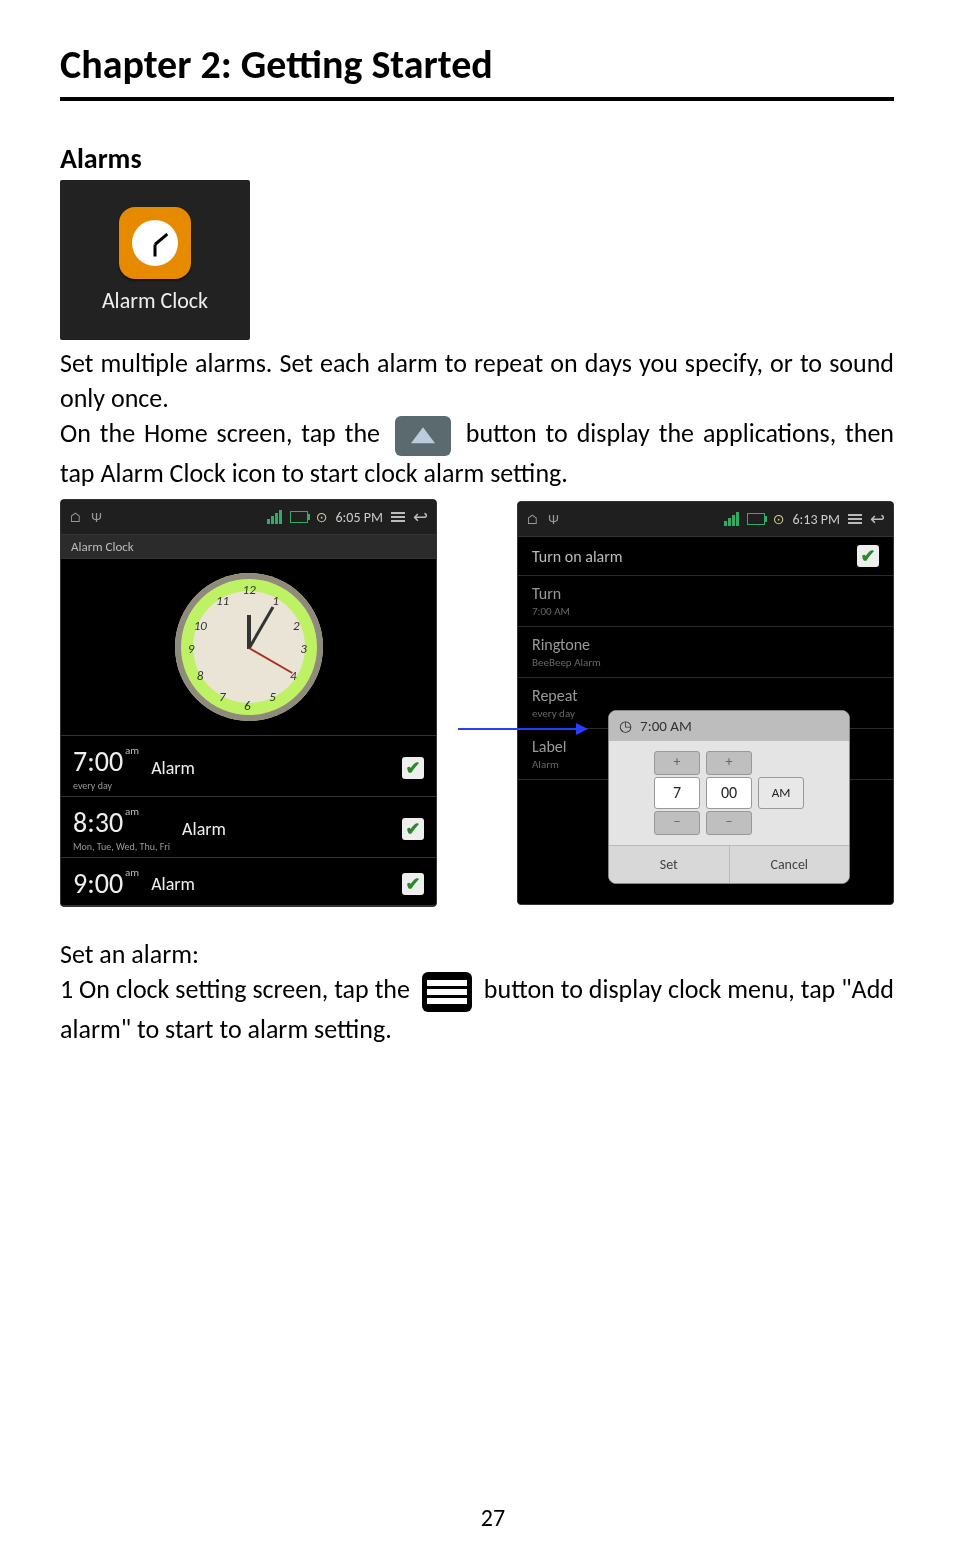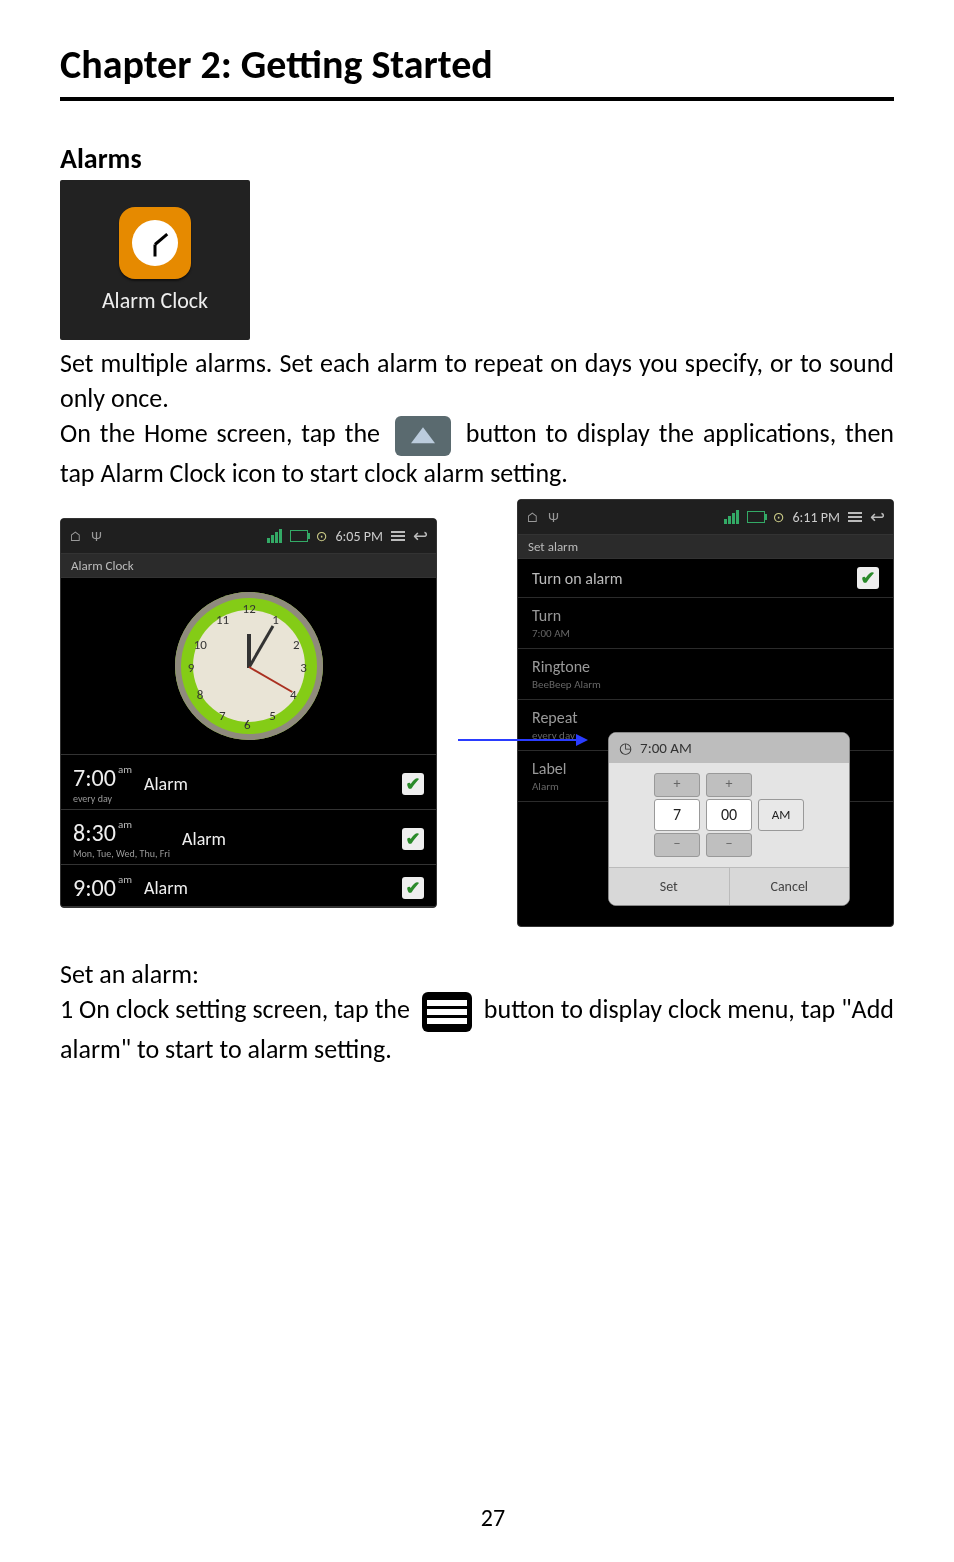--- a/index.html
+++ b/index.html
@@ -201,23 +201,24 @@
 
   .analog-wrap {
     display: flex;
     justify-content: center;
     padding: 14px 0;
     background: #000;
   }
   .analog-clock {
     width: 148px; height: 148px;
     border-radius: 50%;
-    background: #84cc16;
+    background: #bef264;
     position: relative;
     box-shadow: inset 0 0 0 6px #8f8a7d;
+    font-style: italic;
   }
   .analog-clock .inner {
     position: absolute; inset: 18px;
     background: #e9e4d6;
     border-radius: 50%;
   }
   .analog-clock .num {
     position: absolute;
     font-size: 13px;
     color: #333;
@@ -234,21 +235,21 @@
 
   .alarm-list { border-top: 1px solid #333; }
   .alarm-row {
     display: flex;
     align-items: center;
     padding: 8px 12px 4px 12px;
     border-bottom: 1px solid #333;
     gap: 12px;
   }
   .alarm-time { white-space: nowrap; }
-  .alarm-time .big { font-size: 24px; color: #eee; }
+  .alarm-time .big { font-size: 28px; color: #eee; }
   .alarm-time .ampm { font-size: 11px; vertical-align: top; margin-left: 2px; color: #bbb; }
   .alarm-label-col { flex: 1; }
   .alarm-label-col .lab { font-size: 18px; color: #eee; }
   .check {
     width: 22px; height: 22px;
     background: #eee;
     border-radius: 3px;
     display: flex; align-items: center; justify-content: center;
     color: #2a8a2a;
     font-weight: 700;
@@ -448,30 +449,29 @@
         <span class="sb-glyph">Ψ</span>
         <span class="sb-right">
           <span class="sig-bars">
               <span></span>
               <span></span>
               <span></span>
               <span></span>
             </span>
           <span class="batt"></span>
           <span class="alarm-dot">⊙</span>
-          <span>6:11 PM</span>
+          <span>6:13 PM</span>
           <span class="mini-menu">
               <span></span>
               <span></span>
               <span></span>
             </span>
           <span class="back-arrow">↩</span>
         </span>
       </div>
-      <div class="titlebar">Set alarm</div>
 
       <div class="settings-list">
         <div class="row flex">
           <div class="lab">Turn on alarm</div>
           <div class="check">✔</div>
         </div>
         <div class="row">
           <div class="lab">Turn</div>
           <div class="sub">7:00 AM</div>
         </div>

